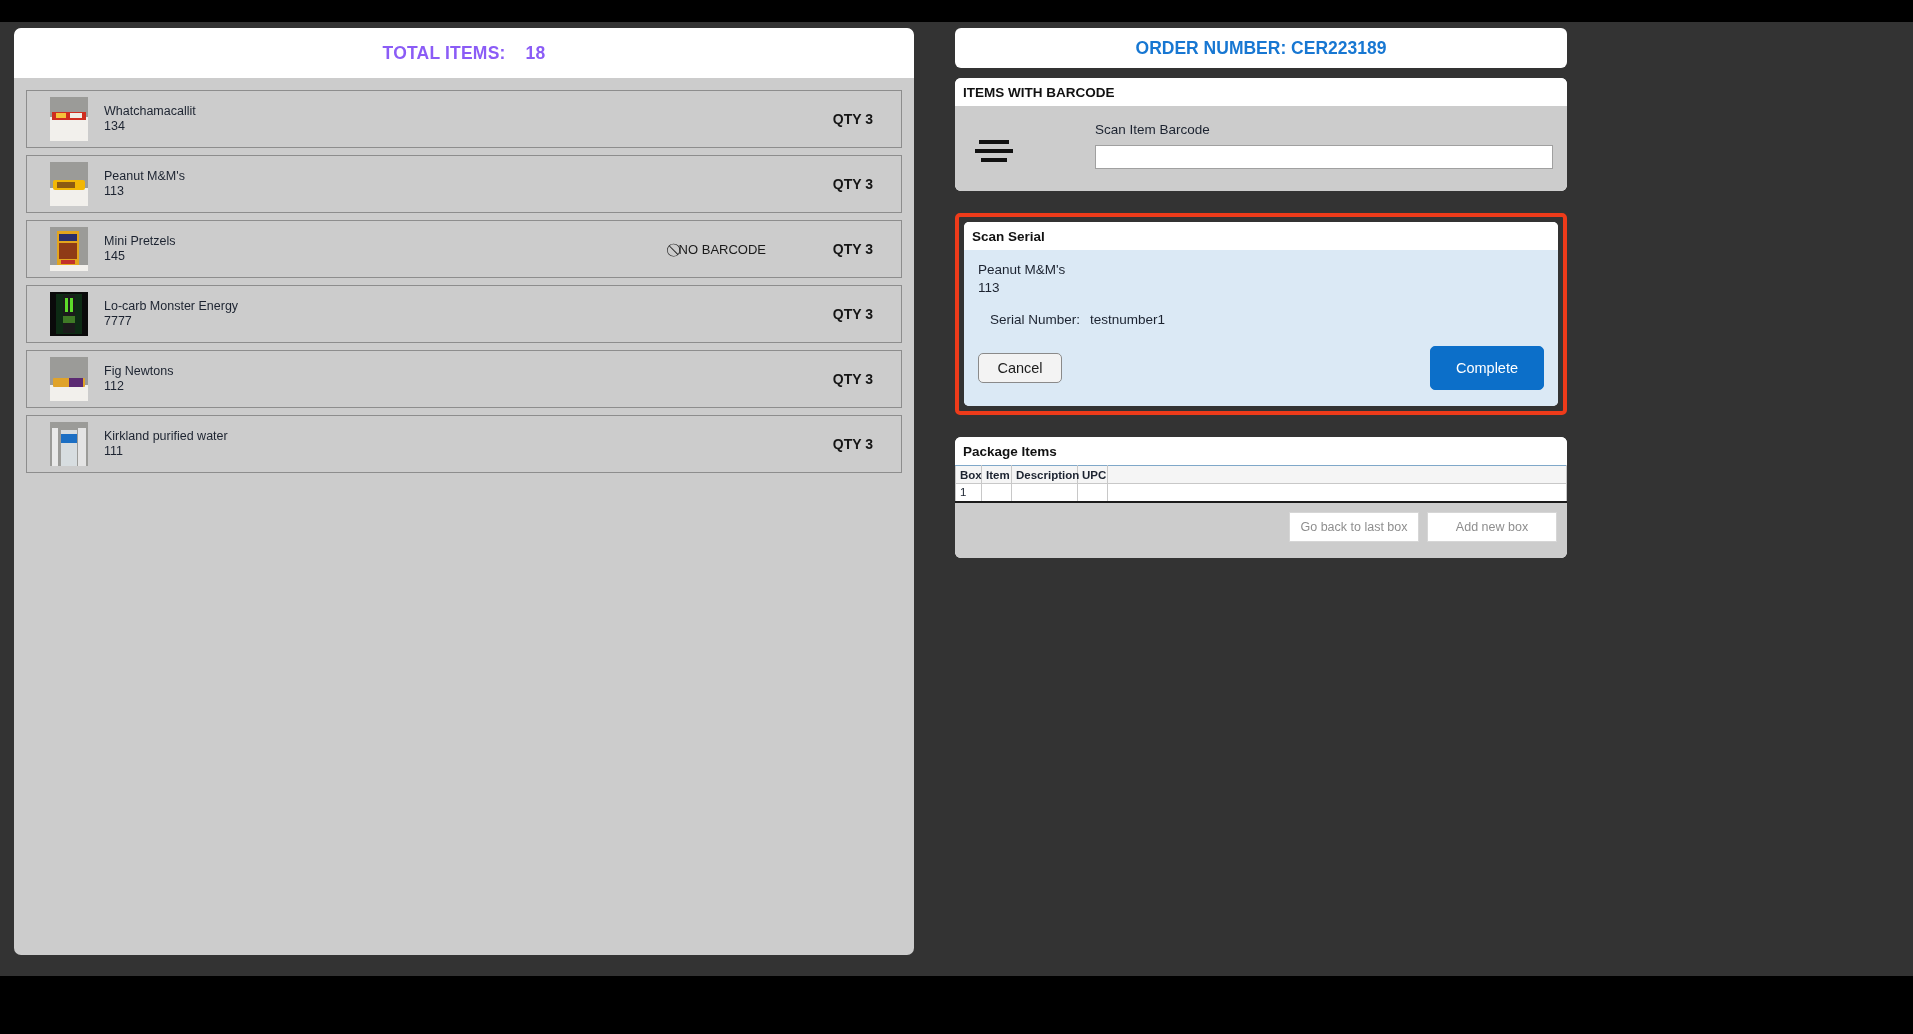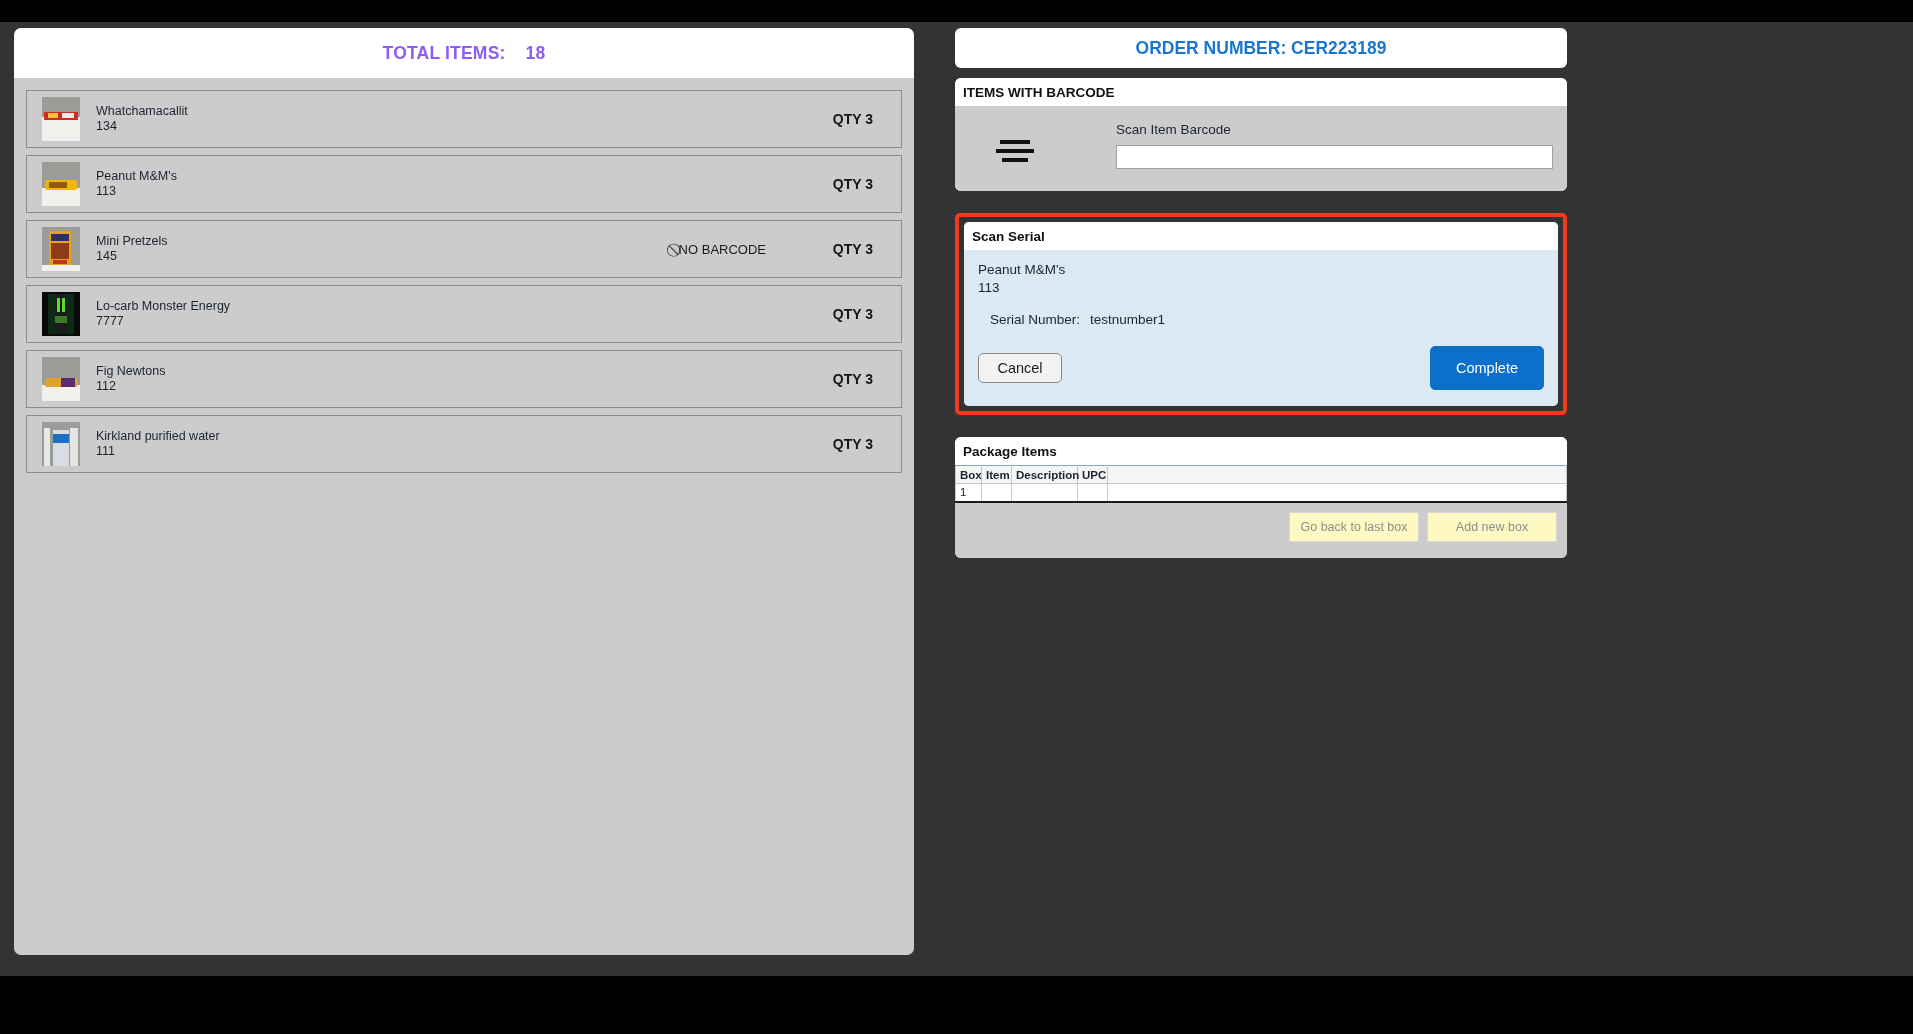--- a/index.html
+++ b/index.html
@@ -51,21 +51,21 @@
     padding: 12px 12px 0 12px;
   }
   .item-row {
     position: relative;
     height: 58px;
     background: #cccccc;
     border: 1px solid #8d8d8d;
     margin-bottom: 7px;
     display: flex;
     align-items: center;
-    padding-left: 15px;
+    padding-left: 23px;
   }
   .thumb {
     width: 38px; height: 44px;
     flex: 0 0 38px;
     border: 0;
     background: #bdbdbd;
     overflow: hidden;
     position: relative;
   }
   .thumb svg { display: block; width: 38px; height: 44px; }
@@ -139,21 +139,21 @@
   }
   .card-title {
     font-weight: bold;
     font-size: 13.5px;
     color: #111;
     padding: 7px 8px 6px 8px;
     background: #fff;
   }
   #barcode-body {
     background: #cccccc;
-    padding: 16px 14px 22px 31px;
+    padding: 16px 14px 22px 10px;
     display: flex;
     align-items: flex-start;
   }
   #barcode-icon {
     width: 58px;
     flex: 0 0 58px;
     padding-top: 18px;
     display: flex;
     flex-direction: column;
     align-items: center;
@@ -275,21 +275,21 @@
   #pkg-footer {
     background: #cccccc;
     padding: 9px 10px 16px 10px;
     display: flex;
     justify-content: flex-end;
     gap: 8px;
   }
   .pkg-btn {
     min-width: 130px;
     height: 30px;
-    background: #fef9c3;
+    background: #ffffff;
     border: 1px solid #d6d6d6;
     font-family: "Liberation Sans", sans-serif;
     font-size: 12.5px;
     color: #8e8e8e;
     cursor: pointer;
   }
 </style>
 </head>
 <body>
 

